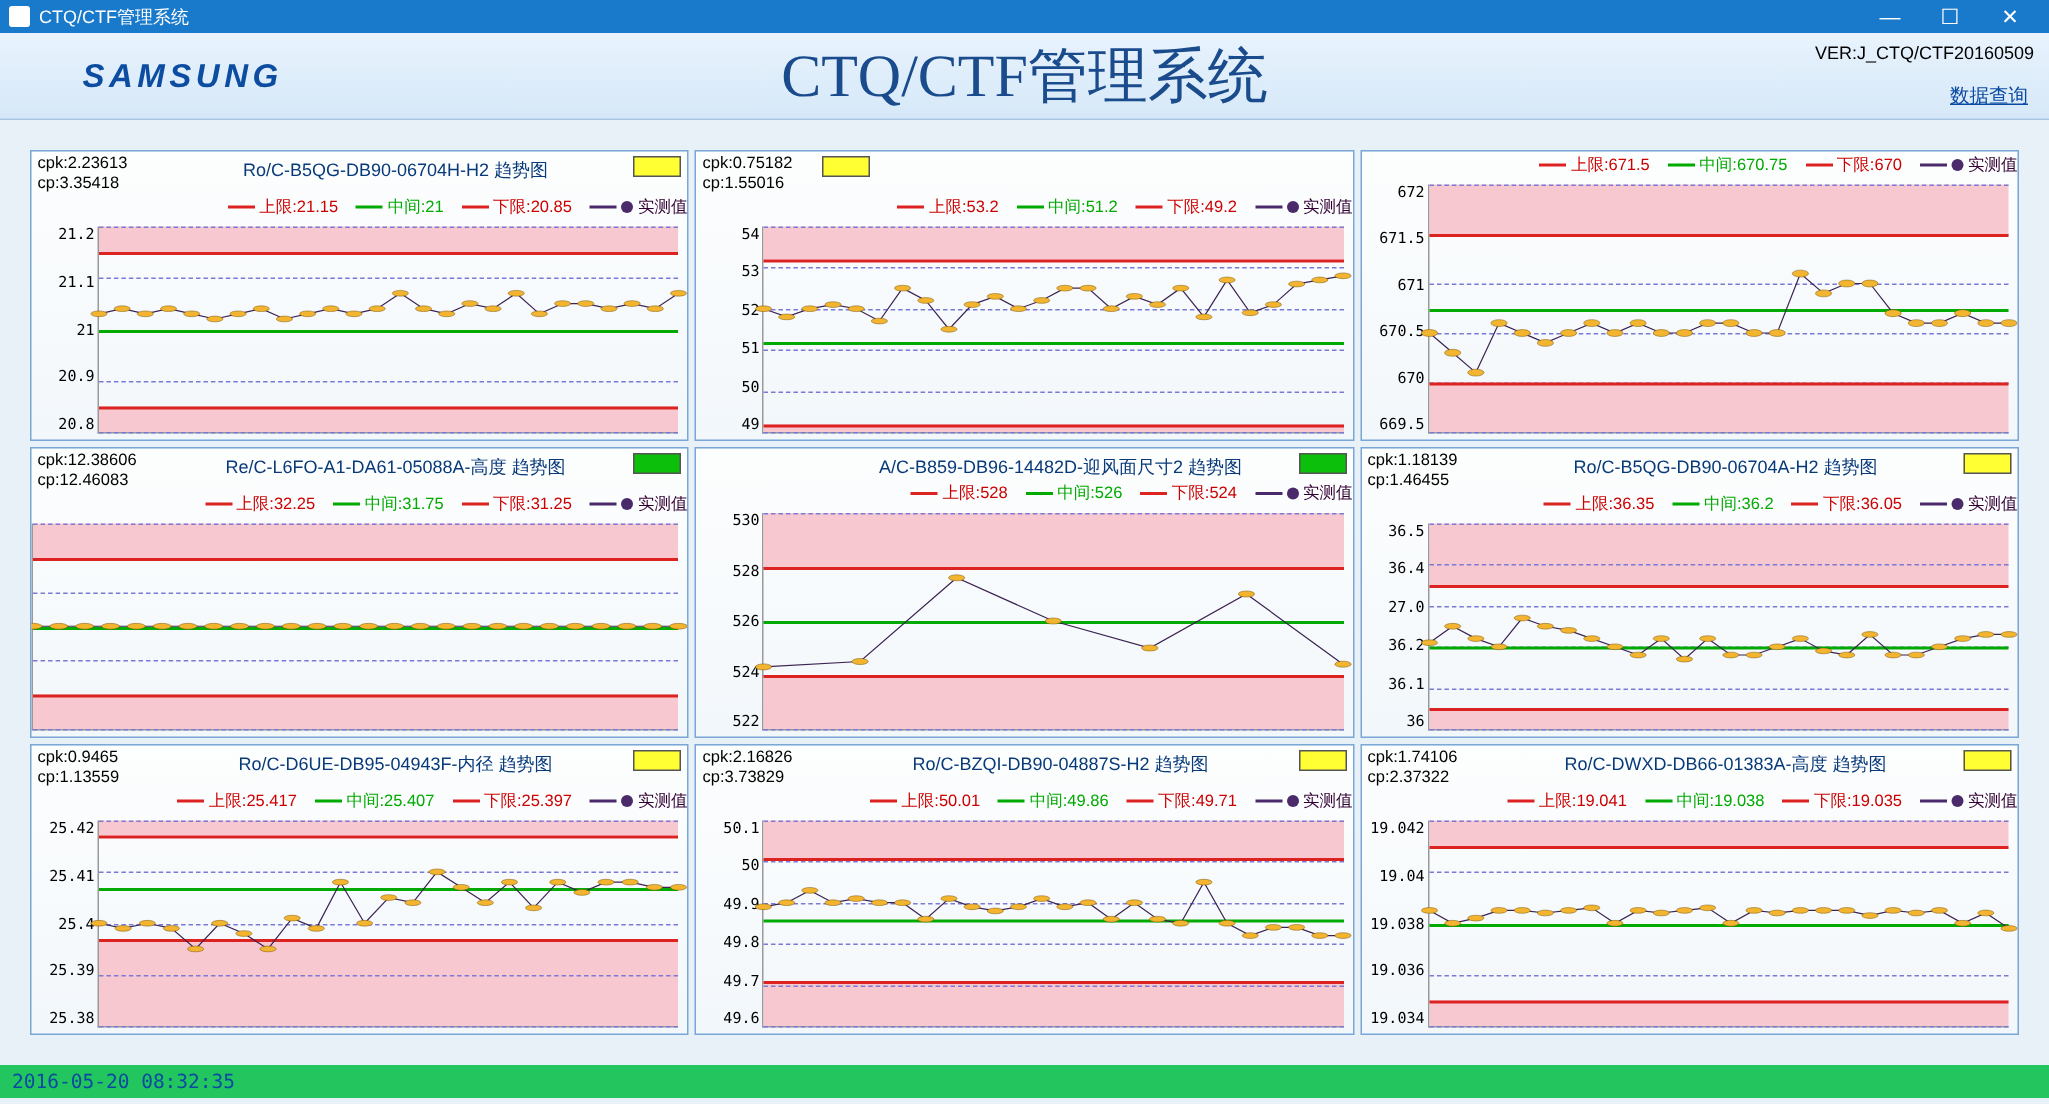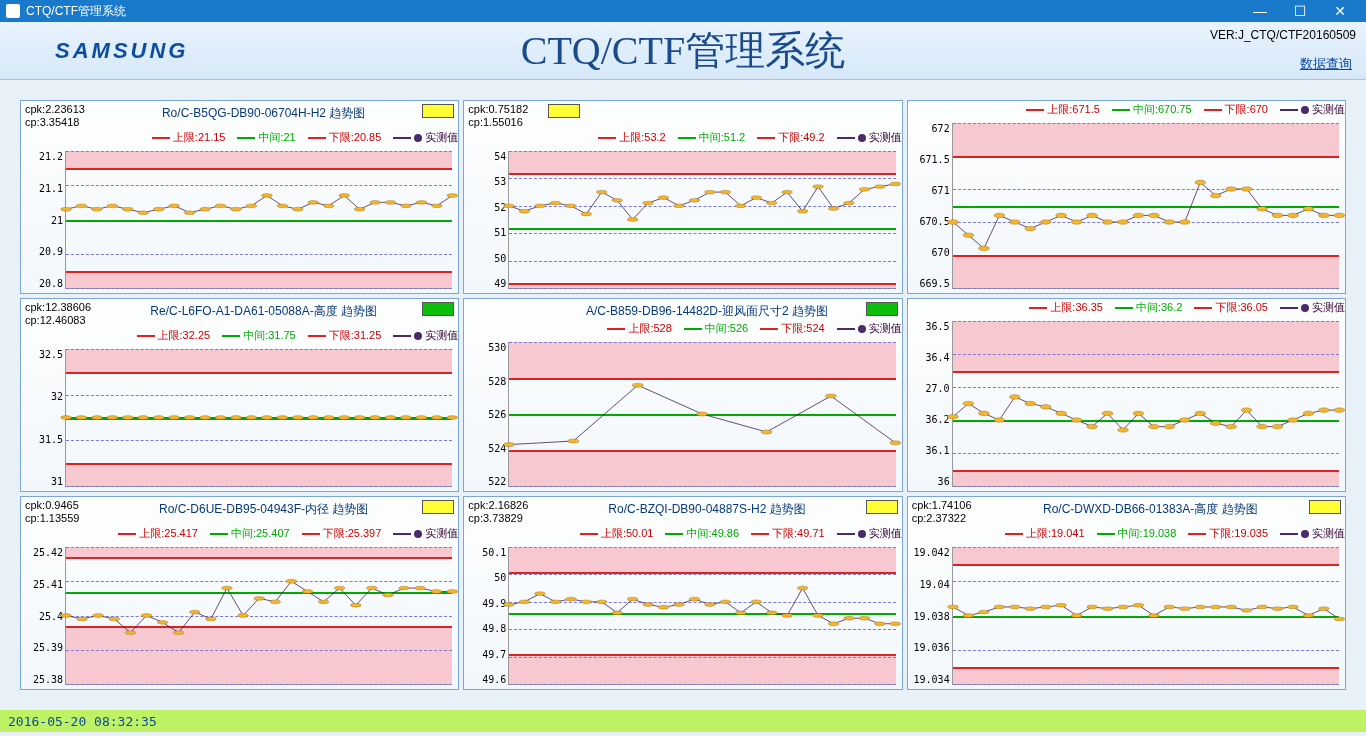--- a/index.html
+++ b/index.html
@@ -130,21 +130,21 @@
   }
   svg.series { position:absolute; inset:0; width:100%; height:100%; overflow:visible;}
   .footer {
     height:22px;
     display:flex;
     align-items:center;
     padding:0 8px;
     font-size:13px;
     color:#0b4aa2;
     font-family:monospace;
-    background:#bef264;
+    background:#22c55e;
   }
 </style>
 </head>
 <body>
 
 <div class="titlebar">
   <span class="icon"></span>
   <span>CTQ/CTF管理系统</span>
   <span class="spacer"></span>
   <span class="winbtn">—</span>
@@ -353,26 +353,20 @@
         <div class="p-title">Re/C-L6FO-A1-DA61-05088A-高度  趋势图</div>
         <div class="status green"></div>
       </div>
       <div class="legend">
         <span class="leg-up"><i class="dash-red"></i>上限:32.25</span>
         <span class="leg-mid"><i class="dash-grn"></i>中间:31.75</span>
         <span class="leg-low"><i class="dash-red"></i>下限:31.25</span>
         <span class="leg-meas"><i class="dash-meas"></i><i class="dot-meas"></i>实测值</span>
       </div>
       <div class="plot">
-        <div class="yaxis">
-          <div>32.5</div>
-          <div>32</div>
-          <div>31.5</div>
-          <div>31</div>
-        </div>
         <div class="canvas">
           <div class="band" style="top: 0px; height: 16.6667%;"></div>
           <div class="band" style="top: 83.3333%; bottom: 0px;"></div>
           <div class="hline" style="top: 0%;"></div>
           <div class="hline" style="top: 33.3333%;"></div>
           <div class="hline" style="top: 66.6667%;"></div>
           <div class="hline" style="top: 100%;"></div>
           <div class="limit-line" style="top: 16.6667%;"></div>
           <div class="mid-line" style="top: 50%;"></div>
           <div class="limit-line" style="top: 83.3333%;"></div>
@@ -446,20 +440,25 @@
             <circle cx="33.33333333333333" cy="29.999999999999716" r="1.4" fill="#f3b530" stroke="#6b4a00" stroke-width="0.3" vector-effect="non-scaling-stroke"></circle>
             <circle cx="50" cy="50" r="1.4" fill="#f3b530" stroke="#6b4a00" stroke-width="0.3" vector-effect="non-scaling-stroke"></circle>
             <circle cx="66.66666666666666" cy="62.5" r="1.4" fill="#f3b530" stroke="#6b4a00" stroke-width="0.3" vector-effect="non-scaling-stroke"></circle>
             <circle cx="83.33333333333334" cy="37.5" r="1.4" fill="#f3b530" stroke="#6b4a00" stroke-width="0.3" vector-effect="non-scaling-stroke"></circle>
             <circle cx="100" cy="70.00000000000028" r="1.4" fill="#f3b530" stroke="#6b4a00" stroke-width="0.3" vector-effect="non-scaling-stroke"></circle>
           </svg>
         </div>
       </div>
     </div>
     <div class="panel">
+      <div class="p-head">
+        <div class="cpk-block">cpk:1.18139<br>cp:1.46455</div>
+        <div class="p-title">Ro/C-B5QG-DB90-06704A-H2  趋势图</div>
+        <div class="status yellow"></div>
+      </div>
       <div class="legend">
         <span class="leg-up"><i class="dash-red"></i>上限:36.35</span>
         <span class="leg-mid"><i class="dash-grn"></i>中间:36.2</span>
         <span class="leg-low"><i class="dash-red"></i>下限:36.05</span>
         <span class="leg-meas"><i class="dash-meas"></i><i class="dot-meas"></i>实测值</span>
       </div>
       <div class="plot">
         <div class="yaxis">
           <div>36.5</div>
           <div>36.4</div>

